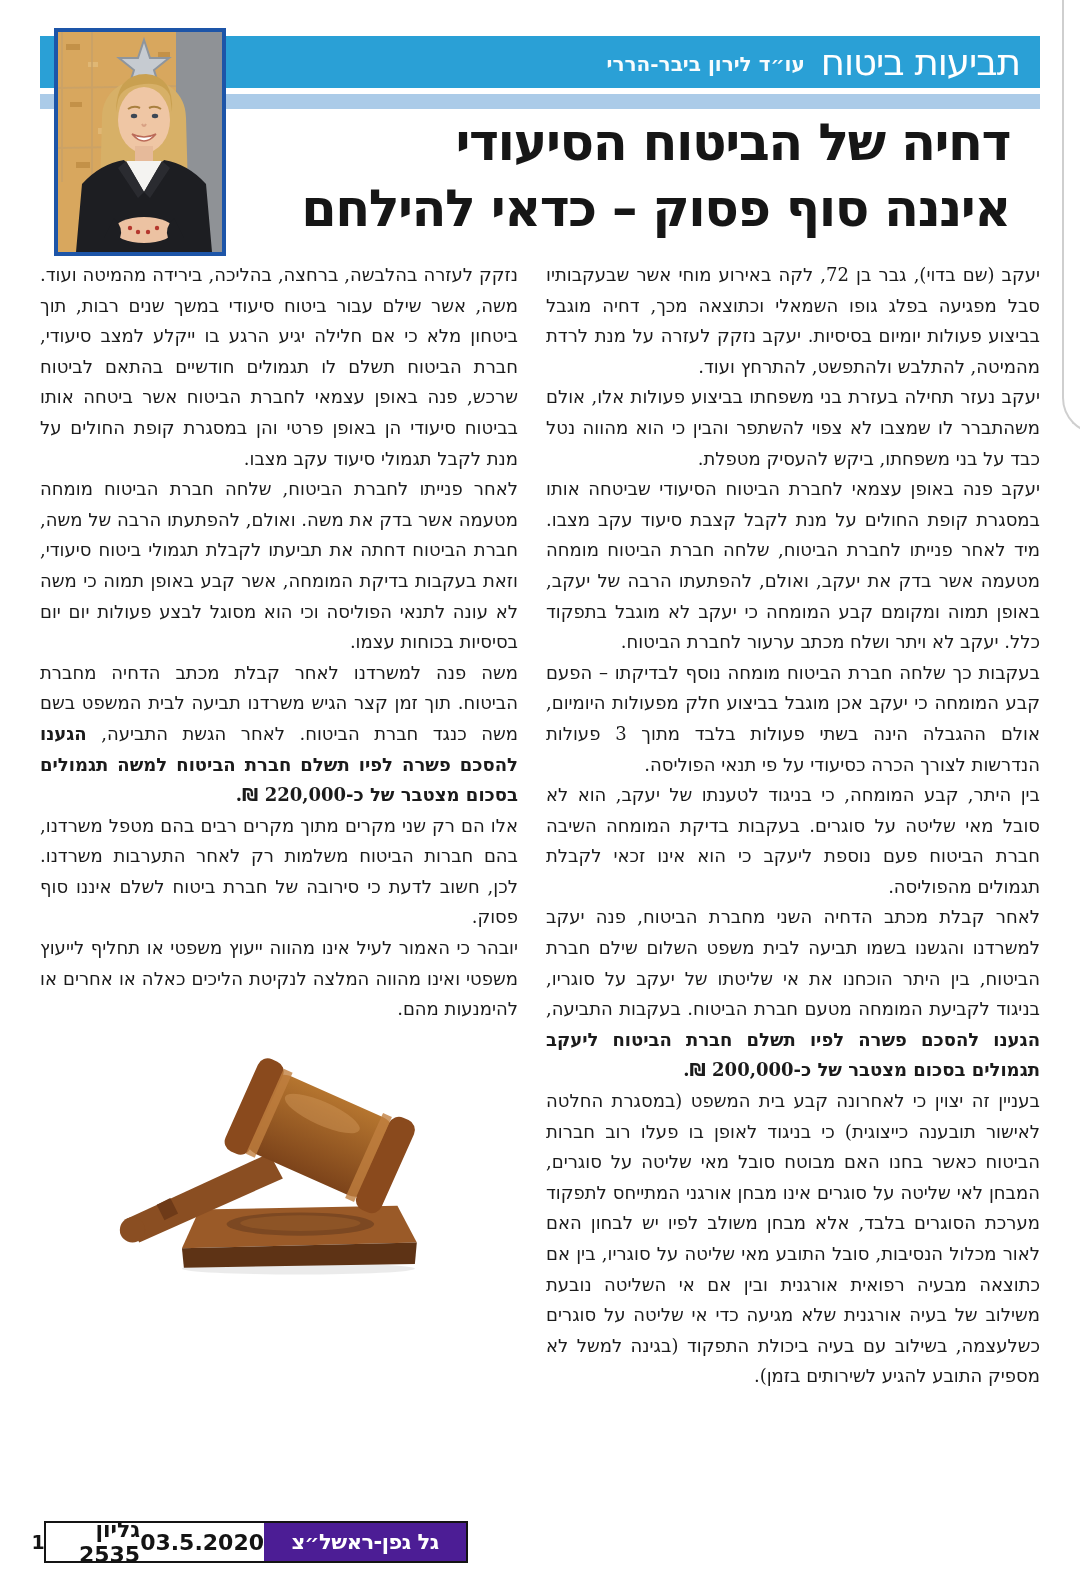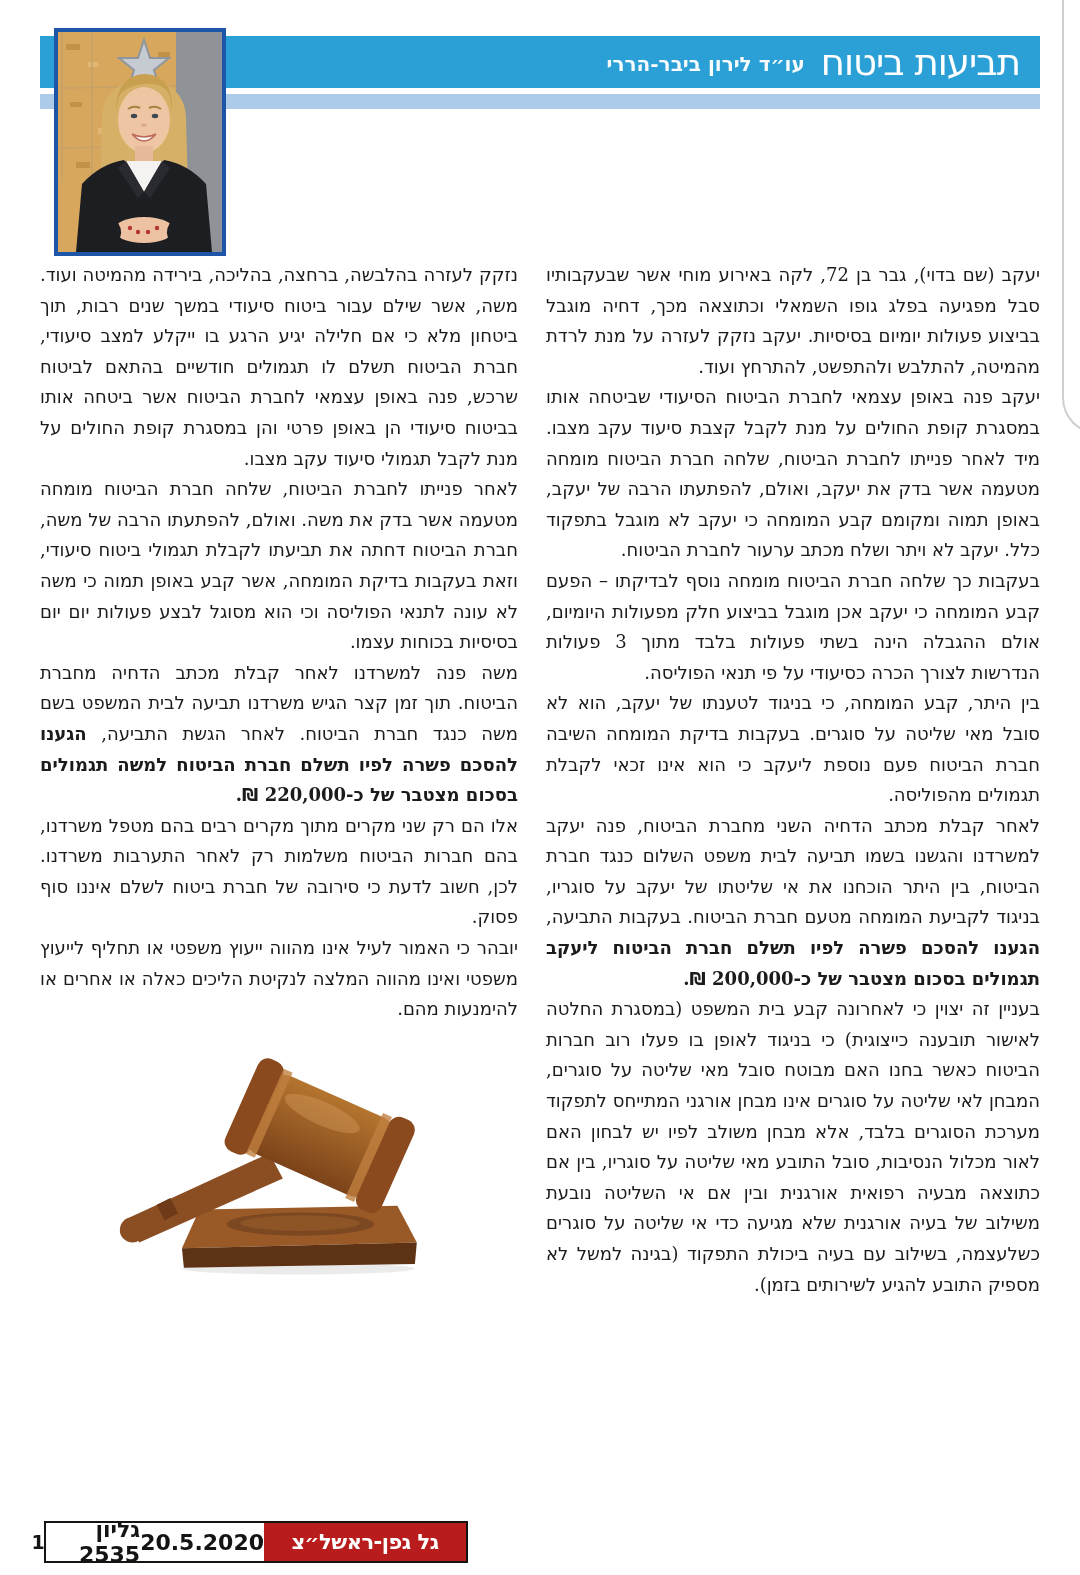--- a/index.html
+++ b/index.html
@@ -39,21 +39,21 @@
   .col b{font-weight:700;}
 
   
   .gavel{width:330px;margin:4px auto 6px;}
   .gavel svg{display:block;width:100%;height:auto;}
 
   
   .pagebar{position:absolute;left:44px;top:1521px;width:424px;height:42px;border:2px solid #141414;
            box-sizing:border-box;background:#fff;display:flex;align-items:stretch;direction:rtl;
            font-family:"DejaVu Sans",sans-serif;font-weight:700;color:#141414;}
-  .pagebar .pub{flex:0 0 202px;background:#b91c1c;color:#fff;display:flex;align-items:center;
+  .pagebar .pub{flex:0 0 202px;background:#4c1d95;color:#fff;display:flex;align-items:center;
                 justify-content:center;font-size:21px;letter-spacing:-0.5px;}
   .pagebar .cell{display:flex;align-items:center;justify-content:center;font-size:22px;}
   .pagebar .date{flex:0 0 92px;}
   .pagebar .issue{flex:0 0 86px;}
   .pagebar .vsep{width:2px;background:#141414;margin:6px 0;}
   .pagebar .spacer{flex:1 1 auto;}
   .pagebar .pagenum{flex:0 0 32px;font-size:19px;}
 </style>
 </head>
 <body>
@@ -111,29 +111,34 @@
             <circle cx="80" cy="200" r="2.2"></circle>
           <circle cx="90" cy="200" r="2.2"></circle>
             <circle cx="99" cy="196" r="2.2"></circle>
         </g>
         <path d="M56,186 Q66,196 62,206 L46,206 Z" fill="#1d1e22"></path>
         <path d="M116,186 Q106,196 110,206 L126,206 Z" fill="#1d1e22"></path>
       </g>
     </svg>
   </figure>
 
+  <h1 class="headline">
+    <span>דחיה של הביטוח הסיעודי</span>
+    <span>איננה סוף פסוק – כדאי להילחם</span>
+  </h1>
 
   <main class="cols">
     <section class="col col-right">
       <div>
           <p><span>יעקב (שם בדוי), גבר בן 72, לקה באירוע מוחי אשר שבעקבותיו סבל מפגיעה בפלג גופו השמאלי וכתוצאה מכך, דחיה מוגבל בביצוע פעולות יומיום בסיסיות. יעקב נזקק לעזרה על מנת לרדת מהמיטה, להתלבש ולהתפשט, להתרחץ ועוד.</span></p>
+          <p><span>יעקב נעזר תחילה בעזרת בני משפחתו בביצוע פעולות אלו, אולם משהתברר לו שמצבו לא צפוי להשתפר והבין כי הוא מהווה נטל כבד על בני משפחתו, ביקש להעסיק מטפלת.</span></p>
           <p><span>יעקב פנה באופן עצמאי לחברת הביטוח הסיעודי שביטחה אותו במסגרת קופת החולים על מנת לקבל קצבת סיעוד עקב מצבו. מיד לאחר פנייתו לחברת הביטוח, שלחה חברת הביטוח מומחה מטעמה אשר בדק את יעקב, ואולם, להפתעתו הרבה של יעקב, באופן תמוה ומקומם קבע המומחה כי יעקב לא מוגבל בתפקוד כלל. יעקב לא ויתר ושלח מכתב ערעור לחברת הביטוח.</span></p>
           <p><span>בעקבות כך שלחה חברת הביטוח מומחה נוסף לבדיקתו – הפעם קבע המומחה כי יעקב אכן מוגבל בביצוע חלק מפעולות היומיום, אולם ההגבלה הינה בשתי פעולות בלבד מתוך 3 פעולות הנדרשות לצורך הכרה כסיעודי על פי תנאי הפוליסה.</span></p>
           <p><span>בין היתר, קבע המומחה, כי בניגוד לטענתו של יעקב, הוא לא סובל מאי שליטה על סוגרים. בעקבות בדיקת המומחה השיבה חברת הביטוח פעם נוספת ליעקב כי הוא אינו זכאי לקבלת תגמולים מהפוליסה.</span></p>
-          <p><span>לאחר קבלת מכתב הדחיה השני מחברת הביטוח, פנה יעקב למשרדנו והגשנו בשמו תביעה לבית משפט השלום כנגד חברת הביטוח, בין היתר הוכחנו את אי שליטתו של יעקב על סוגריו, בניגוד לקביעת המומחה מטעם חברת הביטוח. בעקבות התביעה, </span><b>הגענו להסכם פשרה לפיו תשלם חברת הביטוח ליעקב תגמולים בסכום מצטבר של כ-200,000 ₪.</b></p>
+          <p><span>לאחר קבלת מכתב הדחיה השני מחברת הביטוח, פנה יעקב למשרדנו והגשנו בשמו תביעה לבית משפט השלום שילם חברת הביטוח, בין היתר הוכחנו את אי שליטתו של יעקב על סוגריו, בניגוד לקביעת המומחה מטעם חברת הביטוח. בעקבות התביעה, </span><b>הגענו להסכם פשרה לפיו תשלם חברת הביטוח ליעקב תגמולים בסכום מצטבר של כ-200,000 ₪.</b></p>
           <p><span>בעניין זה יצוין כי לאחרונה קבע בית המשפט (במסגרת החלטה לאישור תובענה כייצוגית) כי בניגוד לאופן בו פעלו רוב חברות הביטוח כאשר בחנו האם מבוטח סובל מאי שליטה על סוגרים, המבחן לאי שליטה על סוגרים אינו מבחן אורגני המתייחס לתפקוד מערכת הסוגרים בלבד, אלא מבחן משולב לפיו יש לבחון האם לאור מכלול הנסיבות, סובל התובע מאי שליטה על סוגריו, בין אם כתוצאה מבעיה רפואית אורגנית ובין אם אי השליטה נובעת משילוב של בעיה אורגנית שלא מגיעה כדי אי שליטה על סוגרים כשלעצמה, בשילוב עם בעיה ביכולת התפקוד (בגינה למשל לא מספיק התובע להגיע לשירותים בזמן).</span></p>
         </div>
     </section>
     <section class="col col-left">
       <div>
           <p><span>נזקק לעזרה בהלבשה, ברחצה, בהליכה, בירידה מהמיטה ועוד. משה, אשר שילם עבור ביטוח סיעודי במשך שנים רבות, תוך ביטחון מלא כי אם חלילה יגיע הרגע בו ייקלע למצב סיעודי, חברת הביטוח תשלם לו תגמולים חודשיים בהתאם לביטוח שרכש, פנה באופן עצמאי לחברת הביטוח אשר ביטחה אותו בביטוח סיעודי הן באופן פרטי והן במסגרת קופת החולים על מנת לקבל תגמולי סיעוד עקב מצבו.</span></p>
           <p><span>לאחר פנייתו לחברת הביטוח, שלחה חברת הביטוח מומחה מטעמה אשר בדק את משה. ואולם, להפתעתו הרבה של משה, חברת הביטוח דחתה את תביעתו לקבלת תגמולי ביטוח סיעודי, וזאת בעקבות בדיקת המומחה, אשר קבע באופן תמוה כי משה לא עונה לתנאי הפוליסה וכי הוא מסוגל לבצע פעולות יום יום בסיסיות בכוחות עצמו.</span></p>
           <p><span>משה פנה למשרדנו לאחר קבלת מכתב הדחיה מחברת הביטוח. תוך זמן קצר הגיש משרדנו תביעה לבית המשפט בשם משה כנגד חברת הביטוח. לאחר הגשת התביעה, </span><b>הגענו להסכם פשרה לפיו תשלם חברת הביטוח למשה תגמולים בסכום מצטבר של כ-220,000 ₪.</b></p>
           <p><span>אלו הם רק שני מקרים מתוך מקרים רבים בהם מטפל משרדנו, בהם חברות הביטוח משלמות רק לאחר התערבות משרדנו. לכן, חשוב לדעת כי סירובה של חברת ביטוח לשלם איננו סוף פסוק.</span></p>
           <p><span>יובהר כי האמור לעיל אינו מהווה ייעוץ משפטי או תחליף לייעוץ משפטי ואינו מהווה המלצה לנקיטת הליכים כאלה או אחרים או להימנעות מהם.</span></p>
@@ -164,21 +169,21 @@
             <ellipse cx="205" cy="88" rx="42" ry="12" fill="#d29a5c" opacity="0.45"></ellipse>
           </g>
         </svg>
       </div>
 
     </section>
   </main>
 
   <div class="pagebar">
     <span class="pub">גל גפן-ראשל״צ</span>
-    <span class="cell date">20.5.2020</span>
+    <span class="cell date">03.5.2020</span>
     <span class="vsep"></span>
     <span class="cell issue">גליון 2535</span>
     <span class="spacer"></span>
     <span class="vsep"></span>
     <span class="cell pagenum">1</span>
   </div>
 
 </div>
 
 </body></html>

